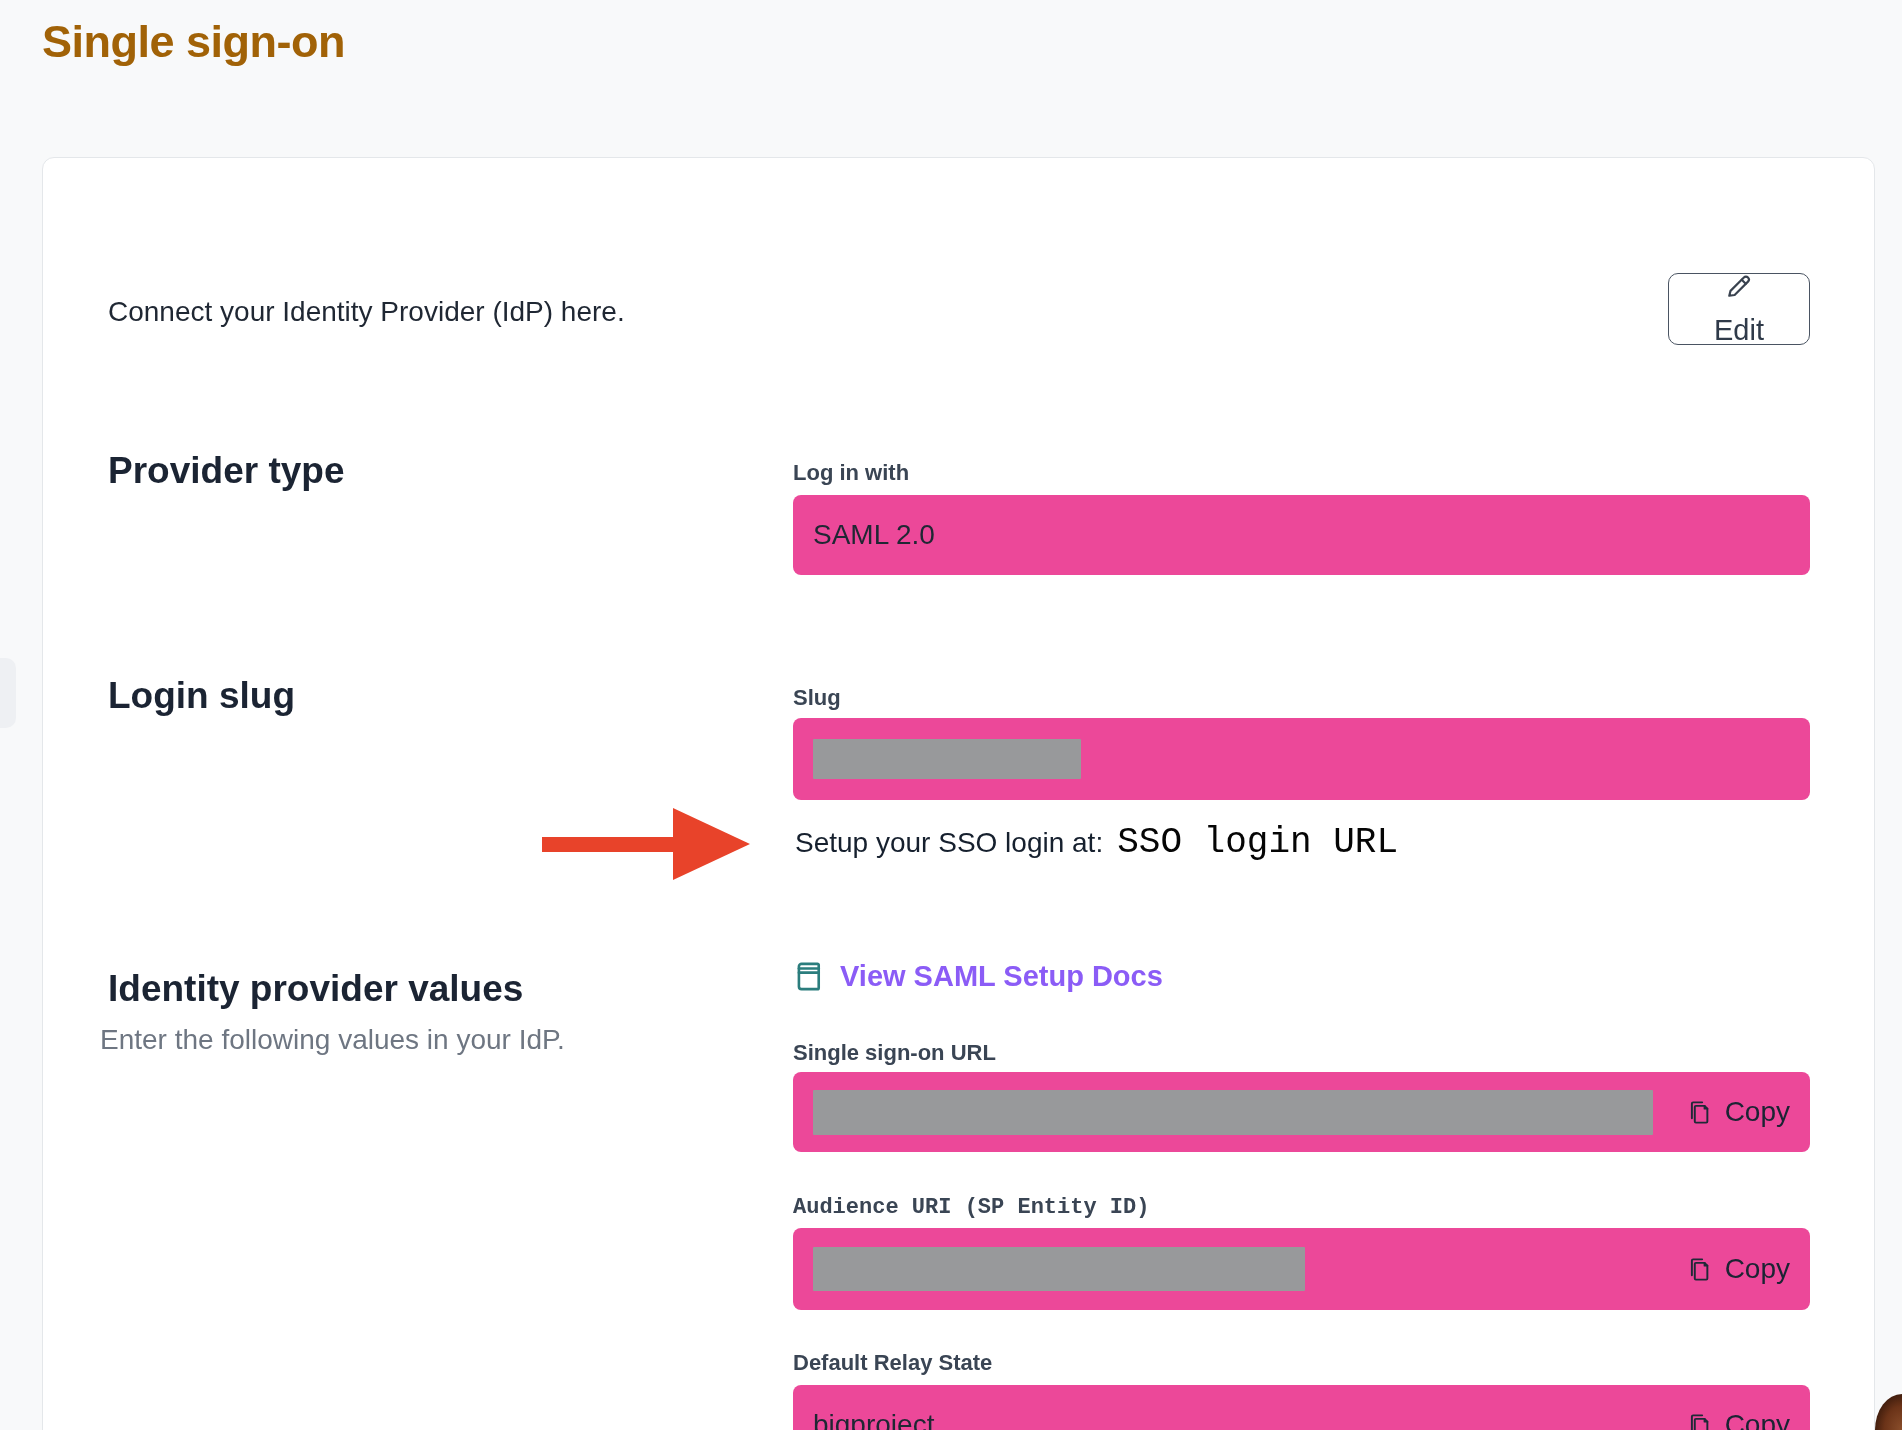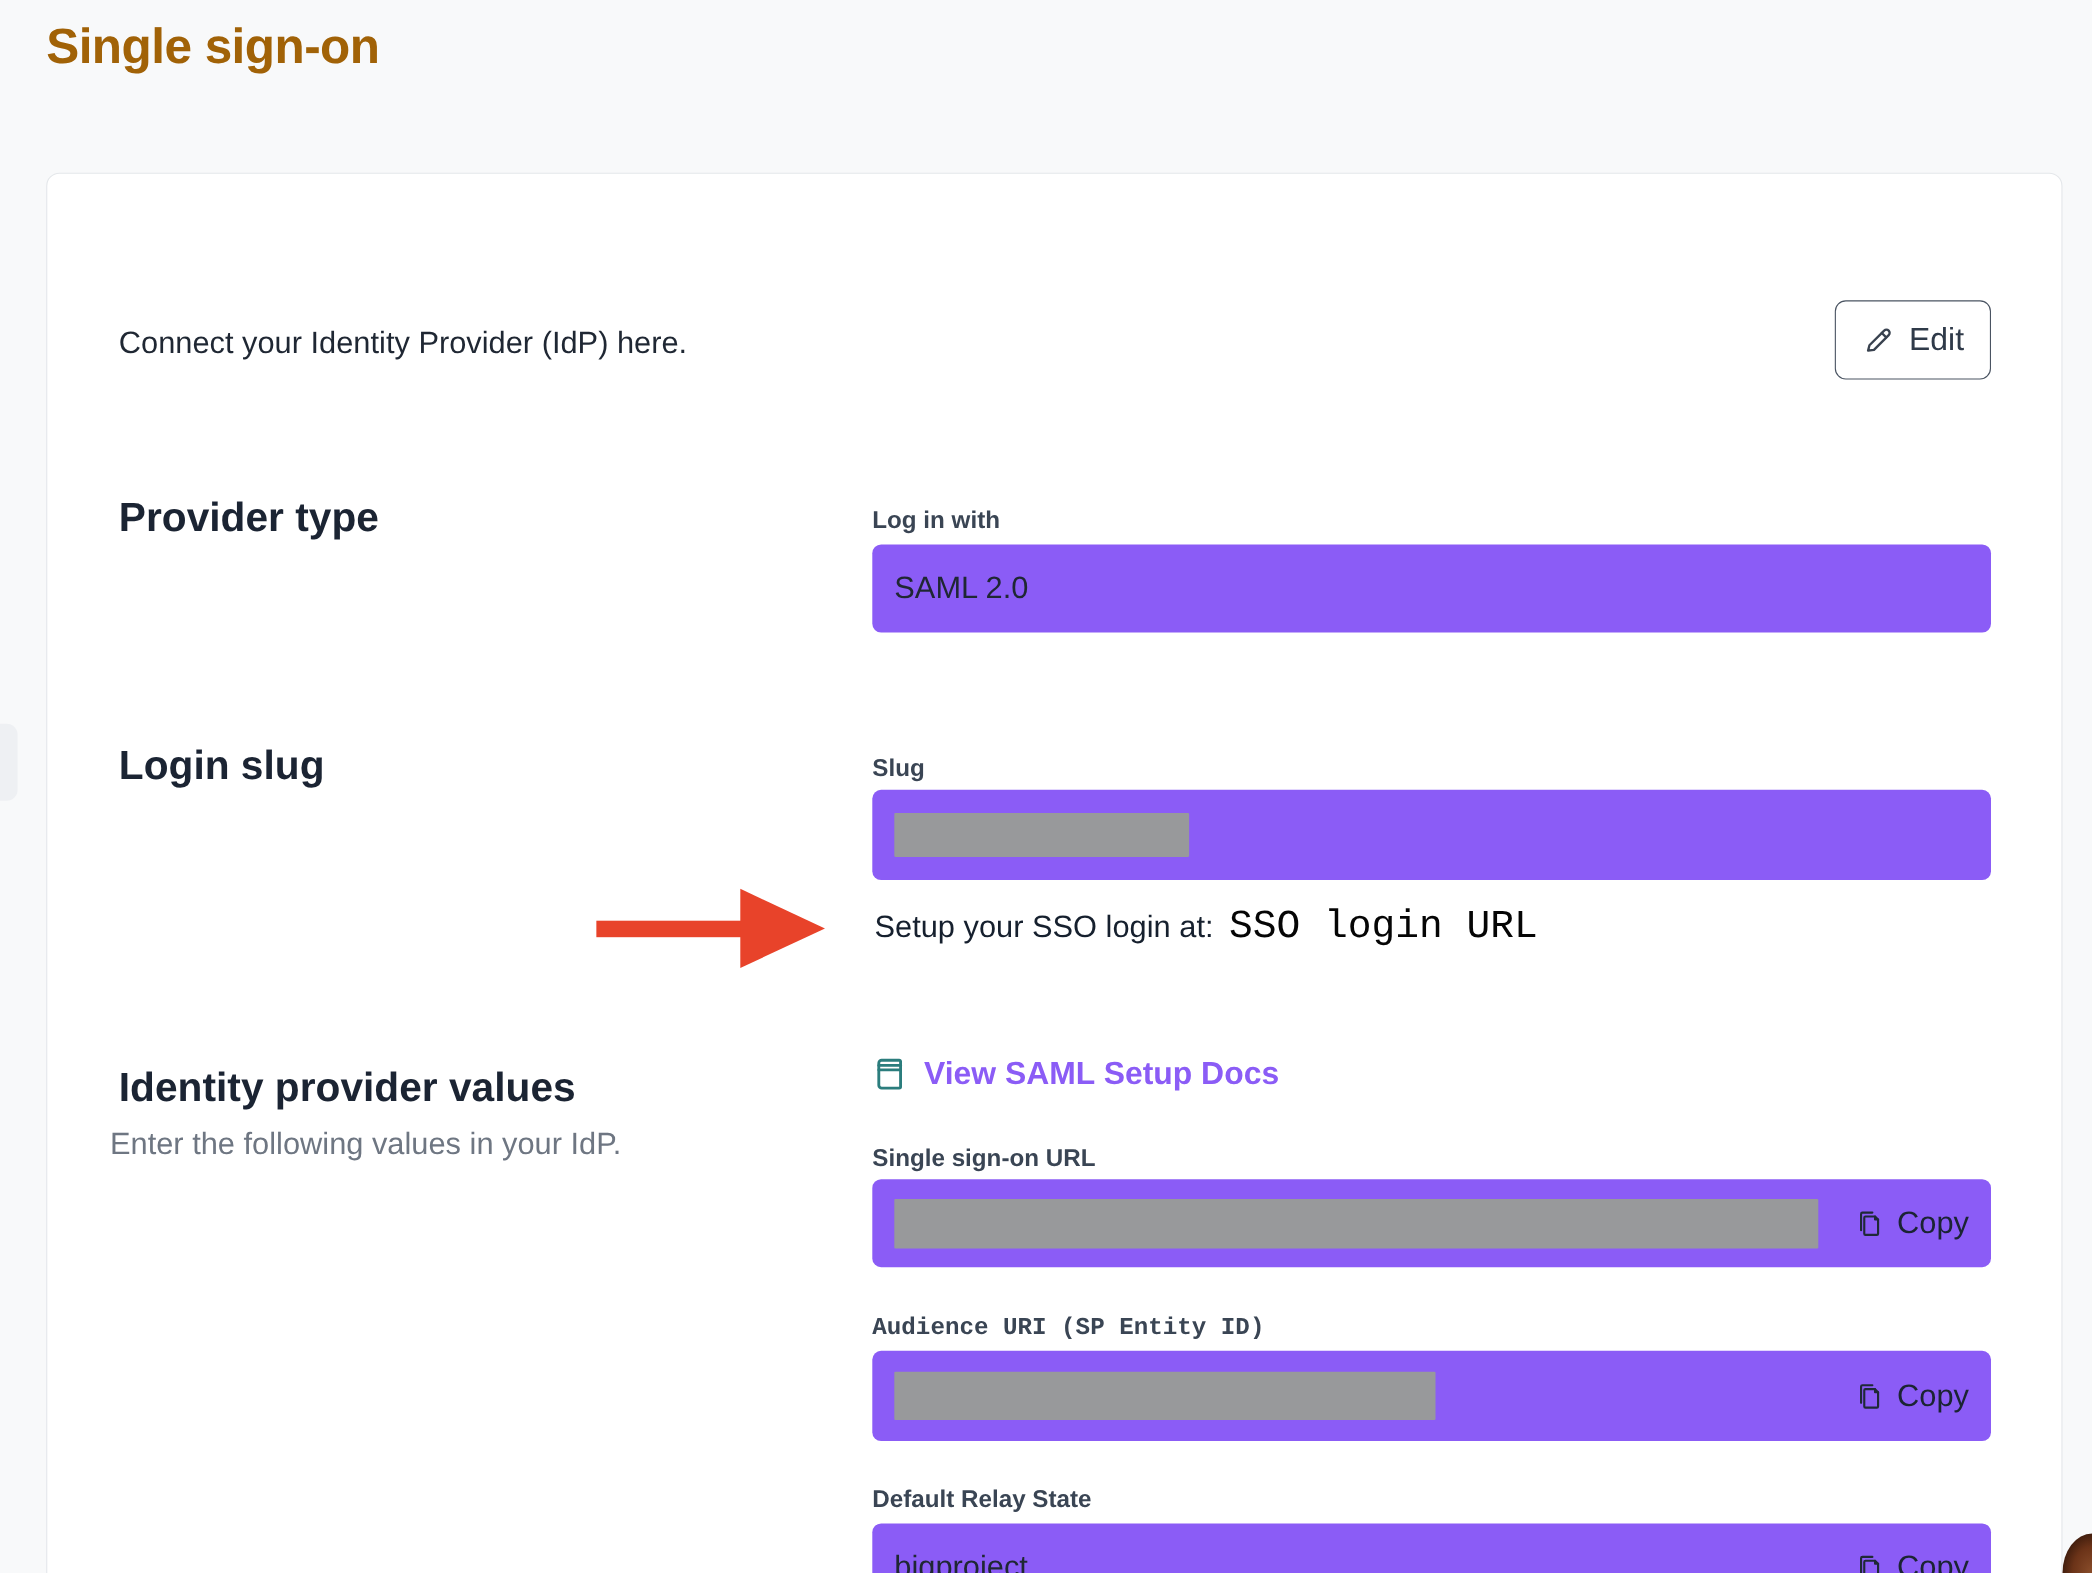--- a/index.html
+++ b/index.html
@@ -19,39 +19,39 @@
     left:42px;top:157px;width:1833px;height:1300px;
     background:#ffffff;border:1px solid #e4e7ea;border-radius:12px;
     box-sizing:border-box;
   }
   .intro-text{left:108px;top:296px;font-size:28px;color:#1f2733;}
 
   .edit-btn{
     left:1668px;top:273px;width:142px;height:72px;
     border:1.5px solid #4a5462;border-radius:10px;background:#ffffff;
     display:flex;align-items:center;justify-content:center;gap:13px;
-    font-size:29px;color:#2f3a49;cursor:pointer;box-sizing:border-box;
+    font-size:29px;color:#2f3a49;cursor:pointer;box-sizing:border-box;flex-direction:column;
   }
   .edit-btn svg{display:block;}
 
   .section-heading{font-size:37px;font-weight:700;color:#1b2433;}
   .h-provider{left:108px;top:450px;}
   .h-slug{left:108px;top:675px;}
   .h-idp{left:108px;top:968px;}
   .idp-sub{left:100px;top:1024px;font-size:28px;color:#6e7682;}
 
   .field-label{font-size:22px;font-weight:700;color:#3a4554;}
   .l-loginwith{left:793px;top:460px;text-align:center;}
   .l-slug{left:793px;top:685px;}
   .l-sso{left:793px;top:1040px;}
   .l-aud{left:793px;top:1195px;font-family:Liberation Mono, monospace;}
   .l-relay{left:793px;top:1350px;}
 
   .field{
-    width:1017px;height:80px;background:#8b5cf6;border-radius:8px;
+    width:1017px;height:80px;background:#ec4899;border-radius:8px;
     display:flex;align-items:center;padding:0 20px;box-sizing:border-box;
     font-size:28px;color:#1f2733;
   }
   .f-saml{left:793px;top:495px;}
   .f-slug{left:793px;top:718px;height:82px;}
   .f-sso{left:793px;top:1072px;}
   .f-aud{left:793px;top:1228px;height:82px;}
   .f-relay{left:793px;top:1385px;}
 
   .redact{background:#98999b;border-radius:1px;}

